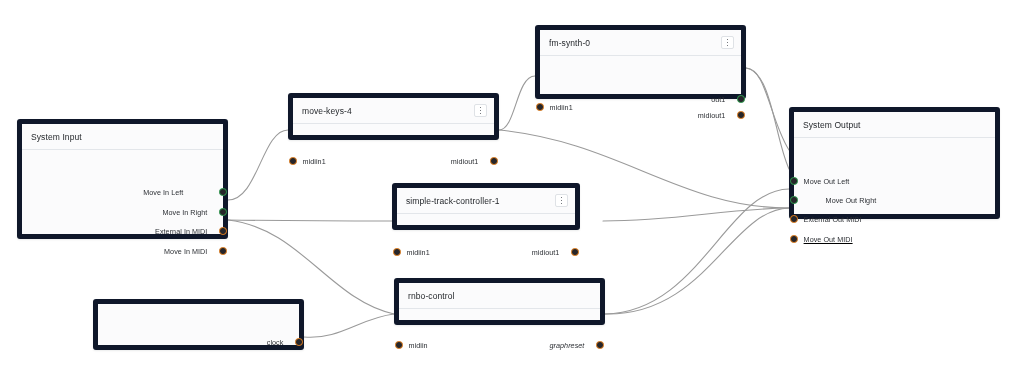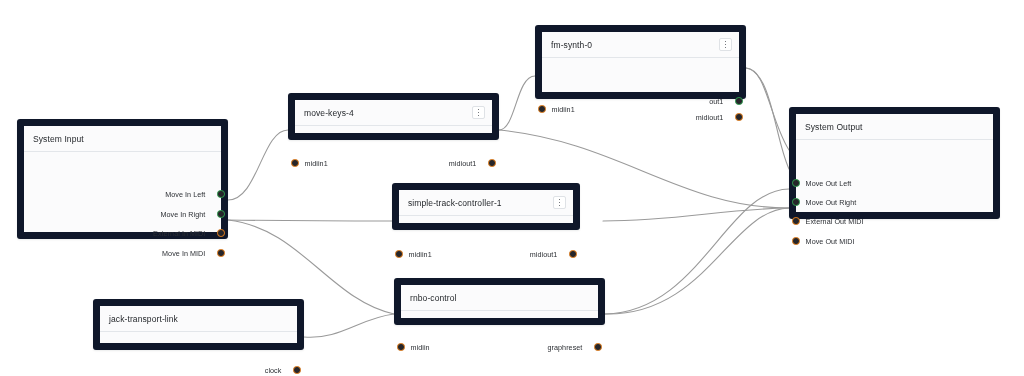--- a/index.html
+++ b/index.html
@@ -25,21 +25,21 @@
   .edge {
     fill: none;
     stroke: #9a9a9a;
     stroke-width: 1.1px;
     stroke-linecap: round;
   }
   .node {
     position: absolute;
     box-sizing: border-box;
     background: #fbfbfc;
-    border: 7px solid #0f172a;
+    border: 5px solid #0f172a;
     border-radius: 3px;
     box-shadow: 0 1px 2px rgba(60,64,70,0.10);
   }
   .node-header {
     position: relative;
     box-sizing: border-box;
     height: 26px;
     display: flex;
     align-items: center;
     justify-content: space-between;
@@ -126,21 +126,21 @@
       <path d="M 603,221 C 680,221 720,209 789,208" class="edge" stroke="#9a9a9a"></path>
       <path d="M 605,314 C 700,312 726,190 789,189" class="edge" stroke="#9a9a9a"></path>
       <path d="M 605,314 C 706,316 730,210 789,208" class="edge" stroke="#9a9a9a"></path>
     </svg>
   <div id="nodes">
       <div class="node" style="left: 17px; top: 119px; width: 211px; height: 120px;">
         <div class="node-header">
           <div class="node-title">System Input</div>
         </div>
         <div class="node-body" style="height: 94px;">
-          <div class="port out" style="top: 42px;">
+          <div class="port out" style="top: 42px; gap: 24px;">
             <span class="port-dot audio" style="background: rgb(38, 38, 42); border-color: rgb(47, 158, 79);"></span>
             <span class="port-label">Move In Left</span>
           </div>
           <div class="port out" style="top: 62px;">
             <span class="port-dot audio" style="background: rgb(38, 38, 42); border-color: rgb(47, 158, 79);"></span>
             <span class="port-label">Move In Right</span>
           </div>
           <div class="port out" style="top: 81px;">
             <span class="port-dot midi" style="background: rgb(38, 38, 42); border-color: rgb(232, 130, 30);"></span>
             <span class="port-label">External In MIDI</span>
@@ -217,54 +217,51 @@
       </div>
       <div class="node" style="left: 394px; top: 278px; width: 211px; height: 47px;">
         <div class="node-header">
           <div class="node-title">rnbo-control</div>
         </div>
         <div class="node-body" style="height: 21px;">
           <div class="port in" style="top: 36px;">
             <span class="port-dot midi" style="background: rgb(38, 38, 42); border-color: rgb(232, 130, 30);"></span>
             <span class="port-label">midiin</span>
           </div>
-          <div class="port out" style="top: 36px;">
+          <div class="port out" style="top: 36px; font-style: italic;">
             <span class="port-dot midi" style="background: rgb(38, 38, 42); border-color: rgb(232, 130, 30);"></span>
             <span class="port-label">graphreset</span>
           </div>
         </div>
       </div>
       <div class="node" style="left: 93px; top: 299px; width: 211px; height: 51px;">
-        <div class="node-header">
-          <div class="node-title">jack-transport-link</div>
-        </div>
         <div class="node-body" style="height: 25px;">
           <div class="port out" style="top: 38px;">
             <span class="port-dot midi" style="background: rgb(38, 38, 42); border-color: rgb(232, 130, 30);"></span>
             <span class="port-label">clock</span>
           </div>
         </div>
       </div>
       <div class="node" style="left: 789px; top: 107px; width: 211px; height: 112px;">
         <div class="node-header">
           <div class="node-title">System Output</div>
         </div>
         <div class="node-body" style="height: 94px;">
           <div class="port in" style="top: 43px;">
             <span class="port-dot audio" style="background: rgb(38, 38, 42); border-color: rgb(47, 158, 79);"></span>
             <span class="port-label">Move Out Left</span>
           </div>
-          <div class="port in" style="top: 62px;">
+          <div class="port in" style="top: 62px; gap: 22px;">
             <span class="port-dot audio" style="background: rgb(38, 38, 42); border-color: rgb(47, 158, 79);"></span>
             <span class="port-label">Move Out Right</span>
           </div>
           <div class="port in" style="top: 81px;">
             <span class="port-dot midi" style="background: rgb(38, 38, 42); border-color: rgb(232, 130, 30);"></span>
             <span class="port-label">External Out MIDI</span>
           </div>
-          <div class="port in" style="top: 101px;">
+          <div class="port in" style="top: 101px; text-decoration: underline;">
             <span class="port-dot midi" style="background: rgb(38, 38, 42); border-color: rgb(232, 130, 30);"></span>
             <span class="port-label">Move Out MIDI</span>
           </div>
         </div>
       </div>
     </div>
 </div>
 
 </body></html>

